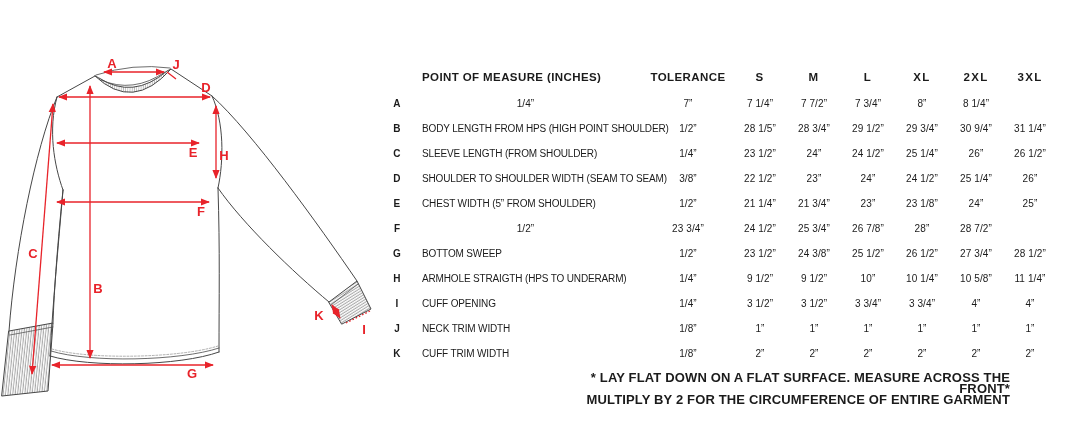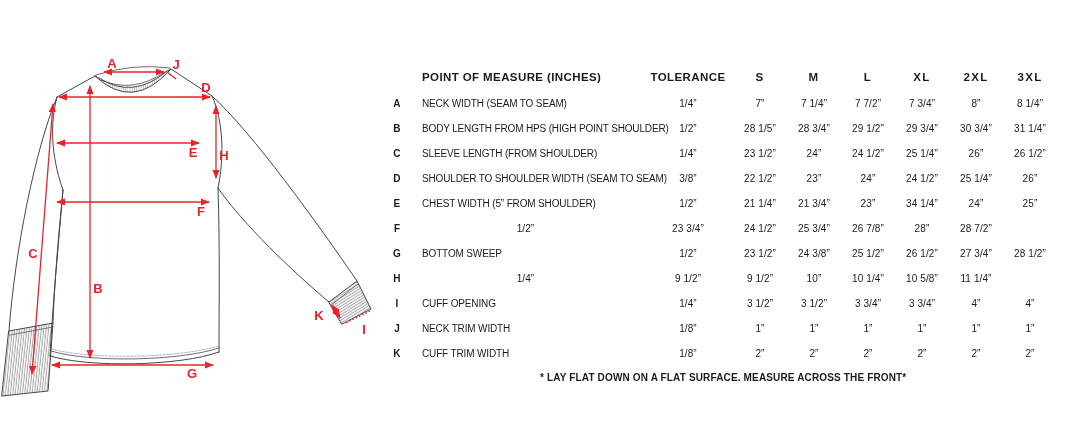--- a/index.html
+++ b/index.html
@@ -13,22 +13,22 @@
   
   .sizetable{position:absolute;left:386px;top:66px;}
   .thead,.trow{display:grid;grid-template-columns:22px 235px 90px repeat(6,54px);align-items:center;}
   .thead{height:22px;margin-bottom:3px;}
   .trow{height:25px;}
   .c{font-size:10px;text-align:center;letter-spacing:0.1px;white-space:nowrap;color:#1b1b1b;}
   .c.name{text-align:left;padding-left:14px;letter-spacing:-0.15px;}
   .c.letter{font-weight:bold;font-size:10px;}
   .thead .c{font-weight:bold;font-size:11.5px;letter-spacing:0.4px;}
   .thead .size{letter-spacing:1.3px;}
-  .footnote{position:absolute;left:540px;top:372px;width:470px;text-align:left;
-            font-weight:bold;font-size:10px;letter-spacing:0.15px;line-height:11px;color:#1b1b1b;}
+  .footnote{position:absolute;left:540px;top:372px;width:470px;text-align:right;
+            font-weight:bold;font-size:13px;letter-spacing:0.15px;line-height:11px;color:#1b1b1b;}
 </style>
 </head>
 <body>
 
 <div class="stage">
 
   <svg class="diagram" viewBox="0 0 390 437">
     <defs>
       <marker id="arr" viewBox="0 0 10 10" refX="8.5" refY="5" markerWidth="7.5" markerHeight="7.5" orient="auto-start-reverse">
         <path d="M0,1.2 L9.5,5 L0,8.8 z" fill="#e8232a"></path>
@@ -109,38 +109,37 @@
       <span class="c size">S</span>
       <span class="c size">M</span>
       <span class="c size">L</span>
       <span class="c size">XL</span>
       <span class="c size">2XL</span>
       <span class="c size">3XL</span>
     </div>
     <div id="rows">
         <div class="trow">
       <span class="c letter">A</span>
-      <span class="c name">NECK WIDTH (SEAM TO SEAM)</span>
       <span class="c">1/4”</span>
       <span class="c">7”</span>
       <span class="c">7 1/4”</span>
       <span class="c">7 7/2”</span>
       <span class="c">7 3/4”</span>
       <span class="c">8”</span>
       <span class="c">8 1/4”</span>
     </div>
         <div class="trow">
       <span class="c letter">B</span>
       <span class="c name">BODY LENGTH FROM HPS (HIGH POINT SHOULDER)</span>
       <span class="c">1/2”</span>
       <span class="c">28 1/5”</span>
       <span class="c">28 3/4”</span>
       <span class="c">29 1/2”</span>
       <span class="c">29 3/4”</span>
-      <span class="c">30 3/4”</span>
+      <span class="c">30 9/4”</span>
       <span class="c">31 1/4”</span>
     </div>
         <div class="trow">
       <span class="c letter">C</span>
       <span class="c name">SLEEVE LENGTH (FROM SHOULDER)</span>
       <span class="c">1/4”</span>
       <span class="c">23 1/2”</span>
       <span class="c">24”</span>
       <span class="c">24 1/2”</span>
       <span class="c">25 1/4”</span>
@@ -158,21 +157,21 @@
       <span class="c">25 1/4”</span>
       <span class="c">26”</span>
     </div>
         <div class="trow">
       <span class="c letter">E</span>
       <span class="c name">CHEST WIDTH (5” FROM SHOULDER)</span>
       <span class="c">1/2”</span>
       <span class="c">21 1/4”</span>
       <span class="c">21 3/4”</span>
       <span class="c">23”</span>
-      <span class="c">34 1/4”</span>
+      <span class="c">23 1/8”</span>
       <span class="c">24”</span>
       <span class="c">25”</span>
     </div>
         <div class="trow">
       <span class="c letter">F</span>
       <span class="c">1/2”</span>
       <span class="c">23 3/4”</span>
       <span class="c">24 1/2”</span>
       <span class="c">25 3/4”</span>
       <span class="c">26 7/8”</span>
@@ -185,20 +184,21 @@
       <span class="c">1/2”</span>
       <span class="c">23 1/2”</span>
       <span class="c">24 3/8”</span>
       <span class="c">25 1/2”</span>
       <span class="c">26 1/2”</span>
       <span class="c">27 3/4”</span>
       <span class="c">28 1/2”</span>
     </div>
         <div class="trow">
       <span class="c letter">H</span>
+      <span class="c name">ARMHOLE STRAIGTH (HPS TO UNDERARM)</span>
       <span class="c">1/4”</span>
       <span class="c">9 1/2”</span>
       <span class="c">9 1/2”</span>
       <span class="c">10”</span>
       <span class="c">10 1/4”</span>
       <span class="c">10 5/8”</span>
       <span class="c">11 1/4”</span>
     </div>
         <div class="trow">
       <span class="c letter">I</span>
@@ -231,14 +231,15 @@
       <span class="c">2”</span>
       <span class="c">2”</span>
       <span class="c">2”</span>
       <span class="c">2”</span>
     </div>
       </div>
   </div>
 
   <div class="footnote">
     <div>* LAY FLAT DOWN ON A FLAT SURFACE. MEASURE ACROSS THE FRONT*</div>
+    <div>MULTIPLY BY 2 FOR THE CIRCUMFERENCE OF ENTIRE GARMENT</div>
   </div>
 </div>
 
 </body></html>

